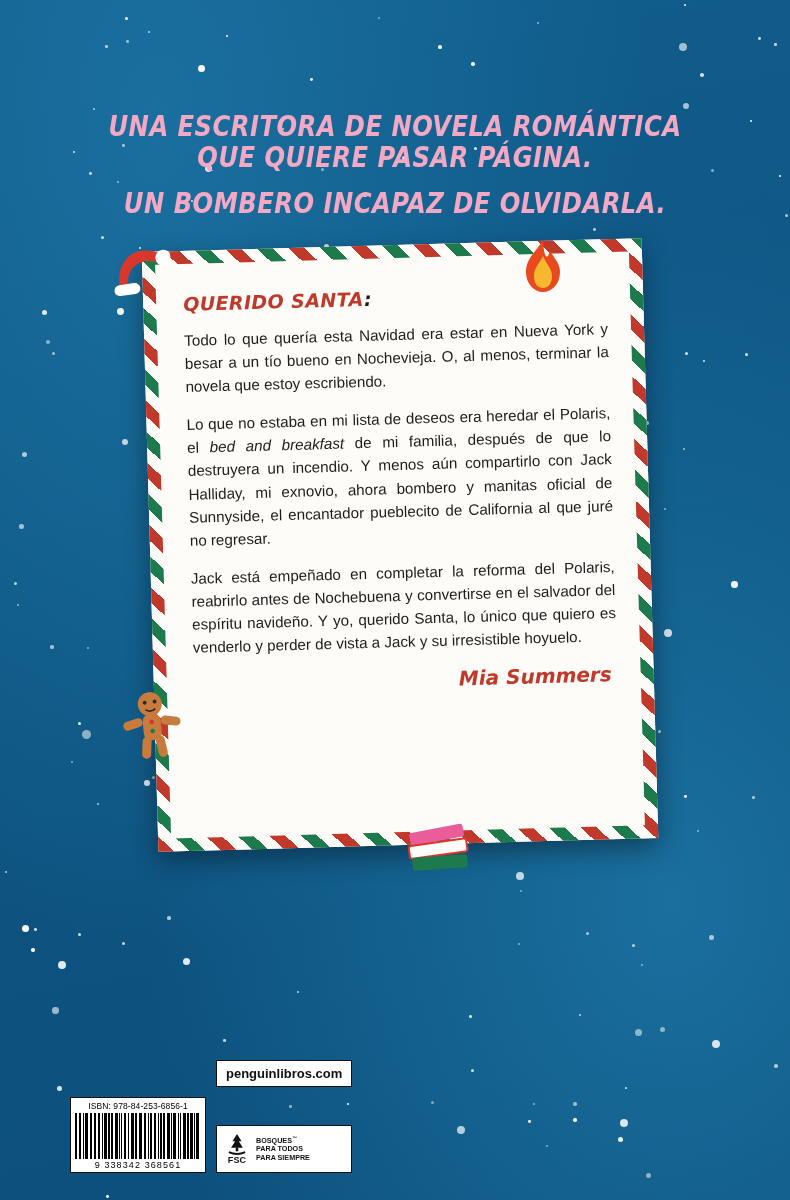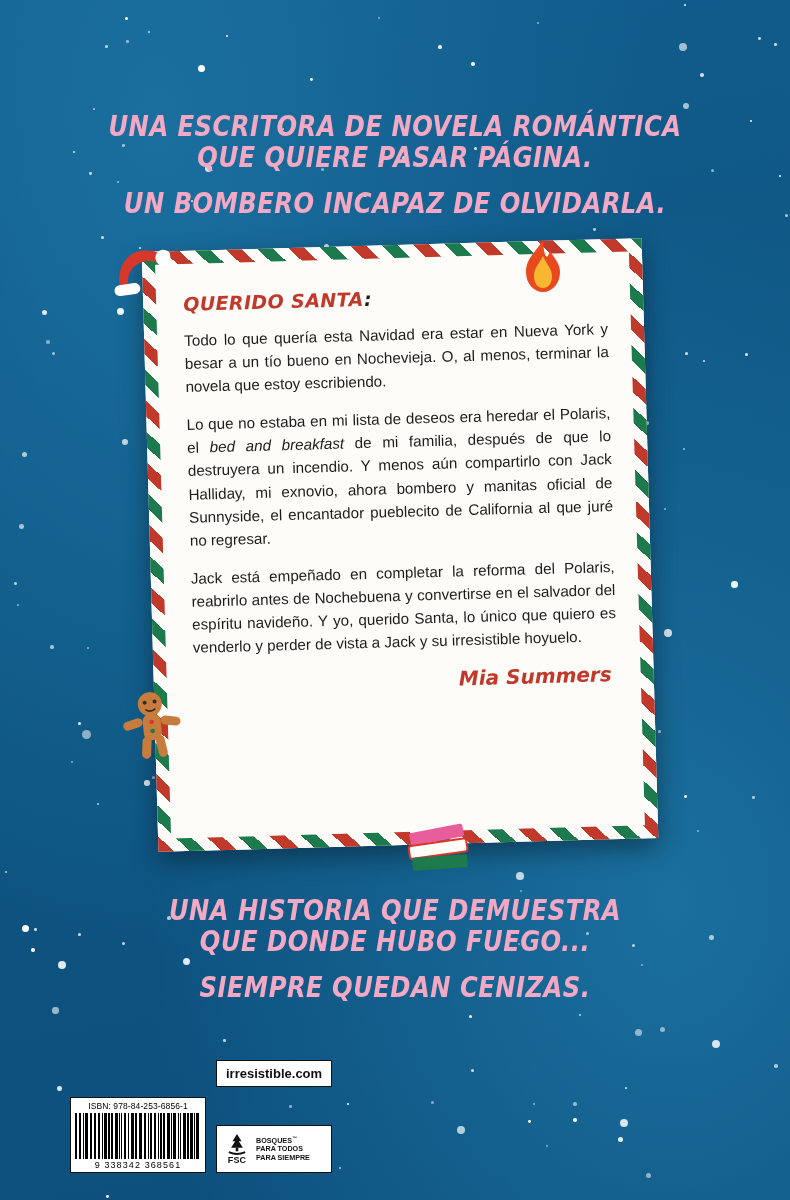--- a/index.html
+++ b/index.html
@@ -480,26 +480,20 @@
   </div>
 
   <div class="sticker" id="books">
     <svg viewBox="0 0 70 56" width="70" height="56">
       <rect x="6" y="8" width="54" height="13" rx="2.5" fill="#e85d9a" transform="rotate(-5 33 14)"></rect>
       <rect x="4" y="22" width="58" height="13" rx="2.5" fill="#fdfcf8" stroke="#d8372b" stroke-width="2" transform="rotate(-2 33 28)"></rect>
       <rect x="6" y="36" width="55" height="13" rx="2.5" fill="#1d7a4d" transform="rotate(2 33 42)"></rect>
     </svg>
   </div>
 
-  <div class="bottom-text">
-    <div class="hl">UNA HISTORIA QUE DEMUESTRA</div>
-    <div class="hl">QUE DONDE HUBO FUEGO...</div>
-    <div class="hl-gap"></div>
-    <div class="hl">SIEMPRE QUEDAN CENIZAS.</div>
-  </div>
 
   <div id="footer">
 
     <div id="barcode-box">
       <div id="isbn-text">ISBN: 978-84-253-6856-1</div>
       <div id="bars">
           <span style="width: 2px; margin-right: 2px;"></span>
           <span style="width: 2px; margin-right: 2px;"></span>
           <span style="width: 1px; margin-right: 1px;"></span>
           <span style="width: 3px; margin-right: 2px;"></span>
@@ -533,21 +527,21 @@
           <span style="width: 3px; margin-right: 1px;"></span>
           <span style="width: 2px; margin-right: 1px;"></span>
           <span style="width: 3px; margin-right: 1px;"></span>
           <span style="width: 1px; margin-right: 1px;"></span>
           <span style="width: 3px; margin-right: 2px;"></span>
         </div>
       <div id="barcode-digits">9 338342 368561</div>
     </div>
 
     <div style="display:flex;flex-direction:column;gap:4px;">
-      <div id="penguin-box"><span>irresistible</span><span class="penguin-dot">.com</span></div>
+      <div id="penguin-box"><span>penguinlibros</span><span class="penguin-dot">.com</span></div>
       <div id="fsc-box">
         <div id="fsc-mark">
           <svg viewBox="0 0 22 24" width="20" height="22">
             <path d="M11 1 L16 9 L13 9 L17.5 16 L4.5 16 L9 9 L6 9 Z" fill="#111"></path>
             <rect x="9.6" y="16" width="2.8" height="4" fill="#111"></rect>
             <path d="M2 21 q9 4 18 0" stroke="#111" stroke-width="2" fill="none"></path>
           </svg>
           <div id="fsc-label"><span>FSC</span></div>
         </div>
         <div class="fsc-lines">

